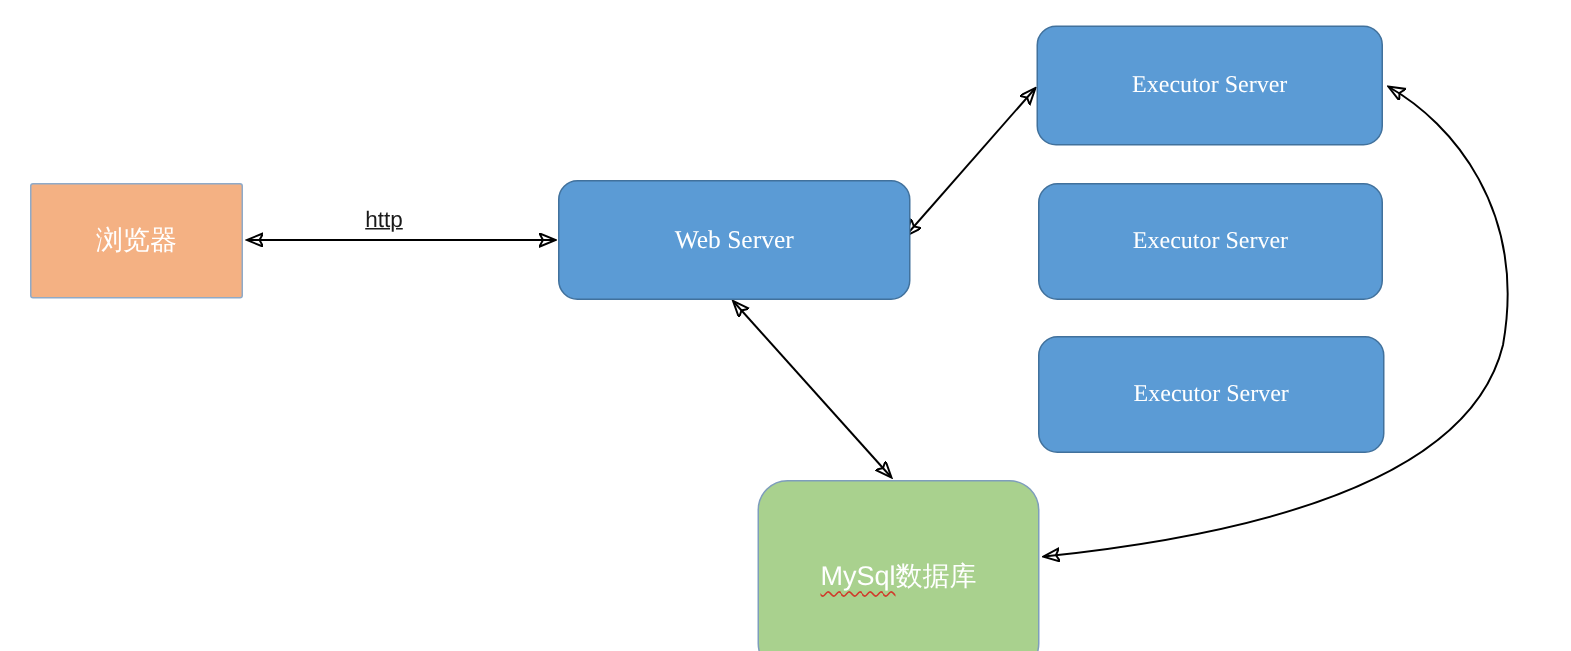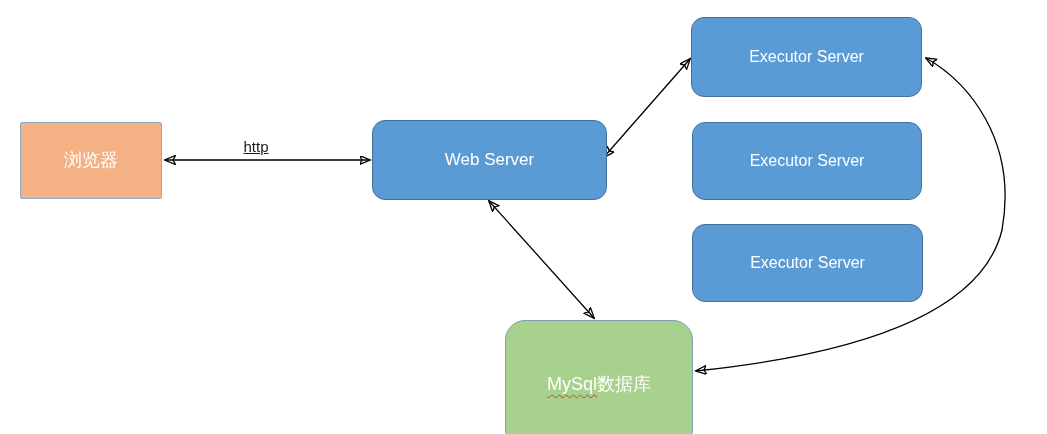--- a/index.html
+++ b/index.html
@@ -15,20 +15,21 @@
     display:flex;align-items:center;justify-content:center;
     color:#ffffff;
     text-align:center;
     box-sizing:border-box;
     line-height:1.2;
   }
   .node.blue{
     background:#5B9BD5;
     border:1px solid #41719C;
     border-radius:13px;
+    font-family:Liberation Serif, serif;
   }
   .node.orange{
     background:#F4B183;
     border:1px solid #8FAAC8;
     border-radius:2px;
   }
   .node.green{
     background:#A9D18E;
     border:1px solid #7E9DBC;
     border-radius:20px;

